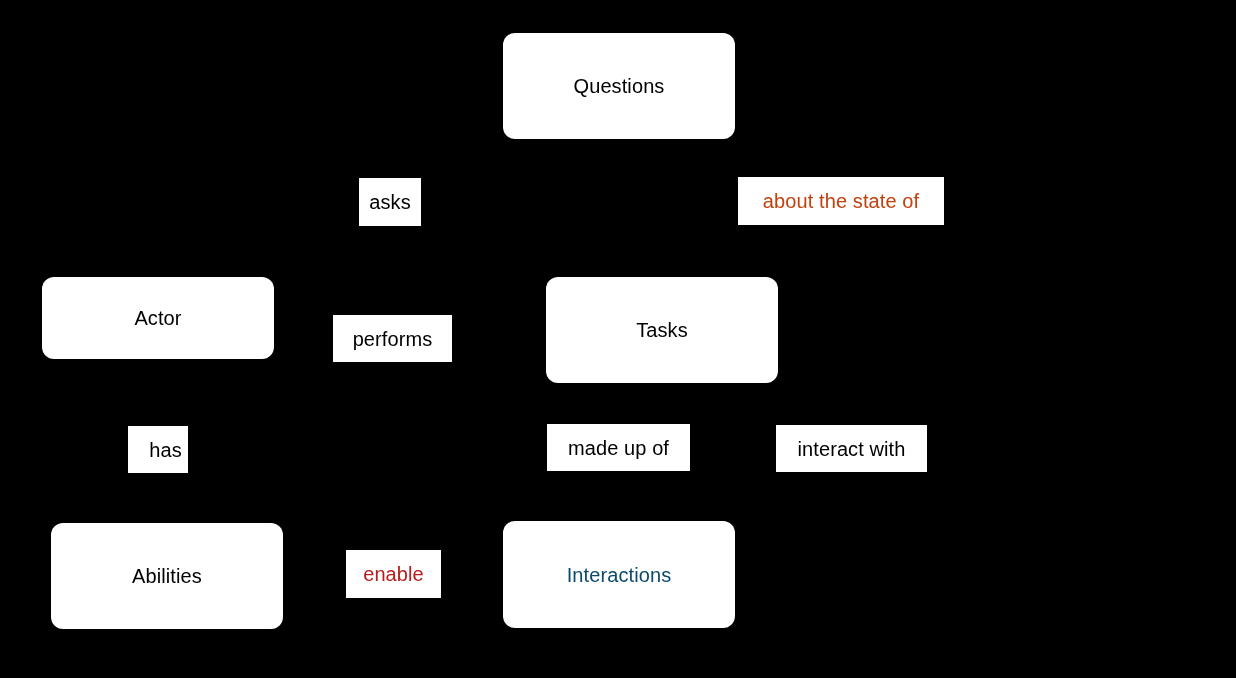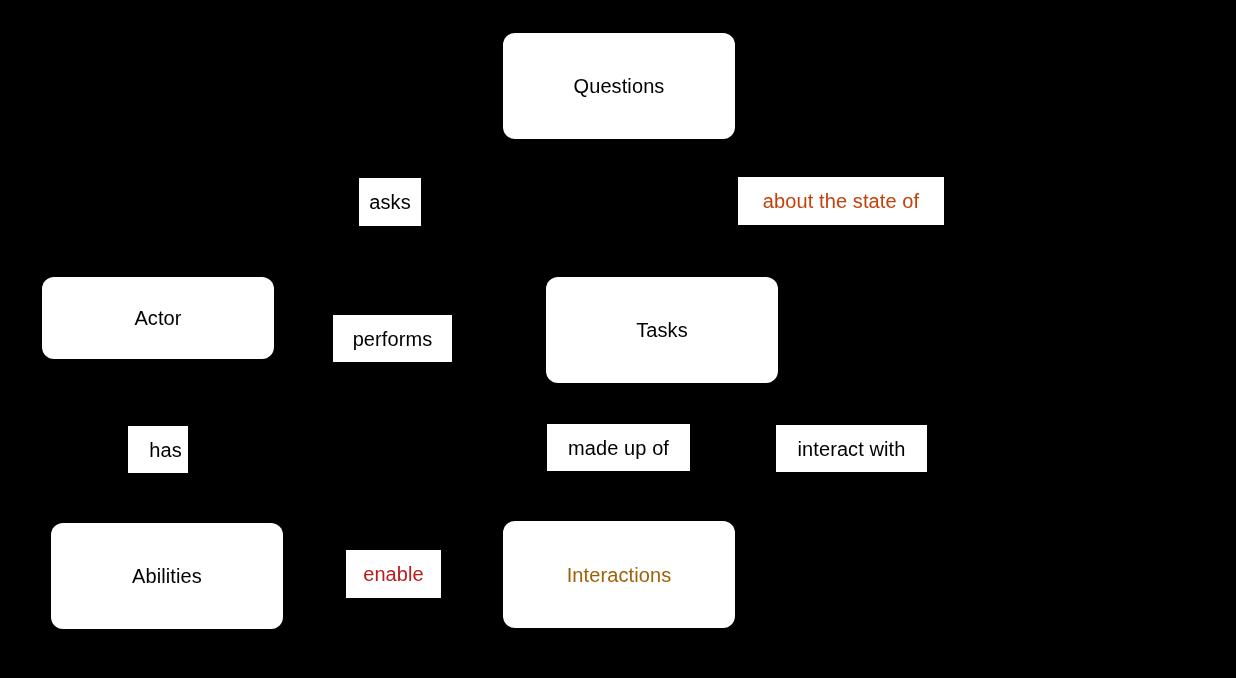--- a/index.html
+++ b/index.html
@@ -93,21 +93,21 @@
   <div class="node" style="left: 503px; top: 277px; width: 232px; height: 106px; background: rgb(255, 255, 255); margin-left: 43px;">
     <span class="node-label" style="color: rgb(0, 0, 0);">Tasks</span>
   </div>
 
 
   <div class="node" style="left: 42px; top: 523px; width: 232px; height: 106px; background: rgb(255, 255, 255); margin-left: 9px;">
     <span class="node-label" style="color: rgb(0, 0, 0);">Abilities</span>
   </div>
 
   <div class="node" style="left: 503px; top: 521px; width: 232px; height: 107px; background: rgb(255, 255, 255);">
-    <span class="node-label" style="color: #a16207;">Interactions</span>
+    <span class="node-label" style="color: #0c4a6e;">Interactions</span>
   </div>
 
   <div class="edge-label" style="left: 359px; top: 178px; width: 62px; height: 48px; background: rgb(255, 255, 255);">
     <span class="edge-label-text" style="color: rgb(0, 0, 0);">asks</span>
   </div>
 
   <div class="edge-label" style="left: 738px; top: 177px; width: 206px; height: 48px; background: rgb(255, 255, 255);">
     <span class="edge-label-text" style="color: #c2410c; text-align: center;">about the state of</span>
   </div>
 

